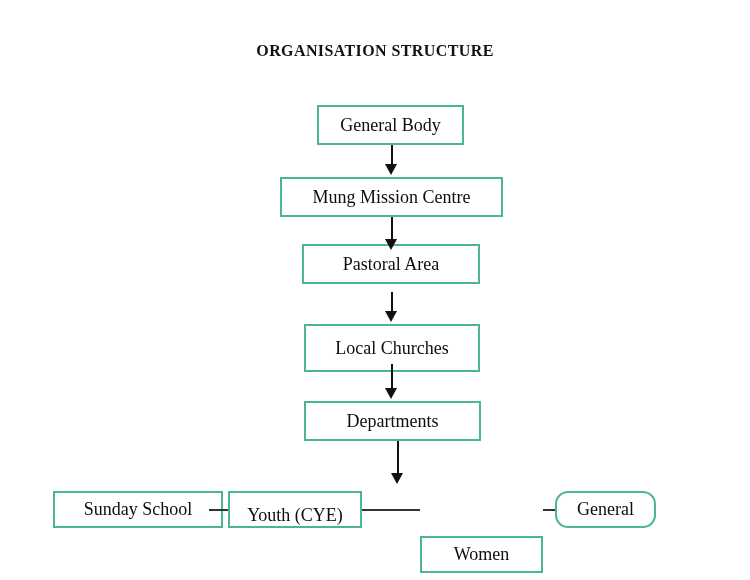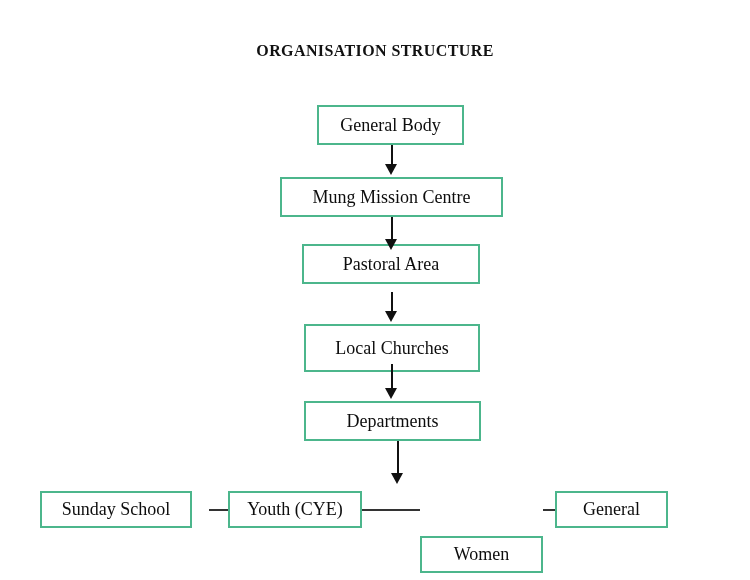--- a/index.html
+++ b/index.html
@@ -79,33 +79,33 @@
   </div>
 
   <div class="node" style="left:304px; top:324px; width:176px; height:48px;">
     <span>Local Churches</span>
   </div>
 
   <div class="node" style="left:304px; top:401px; width:177px; height:40px;">
     <span>Departments</span>
   </div>
 
-  <div class="node" style="left:40px; top:491px; width:152px; height:37px;">
+  <div class="node" style="left:53px; top:491px; width:170px; height:37px;">
     <span>Sunday School</span>
   </div>
 
-  <div class="node" style="left:228px; top:491px; width:134px; height:37px;">
+  <div class="node" style="left:228px; top:491px; width:134px; height:37px;align-items:flex-end;">
     <span>Youth (CYE)</span>
   </div>
 
   <div class="node" style="left:420px; top:491px; width:123px; height:37px;margin-top:45px;">
     <span>Women</span>
   </div>
 
-  <div class="node" style="left:555px; top:491px; width:113px; height:37px;">
+  <div class="node" style="left:555px; top:491px; width:101px; height:37px;border-radius:13px;">
     <span>General</span>
   </div>
 
   <div class="vline" style="left:391px; top:145px; height:21px;"></div>
   <div class="arrowhead" style="left:385px; top:164px;"></div>
 
   <div class="vline" style="left:391px; top:217px; height:24px;"></div>
   <div class="arrowhead" style="left:385px; top:239px;"></div>
 
   <div class="vline" style="left:391px; top:292px; height:21px;"></div>

